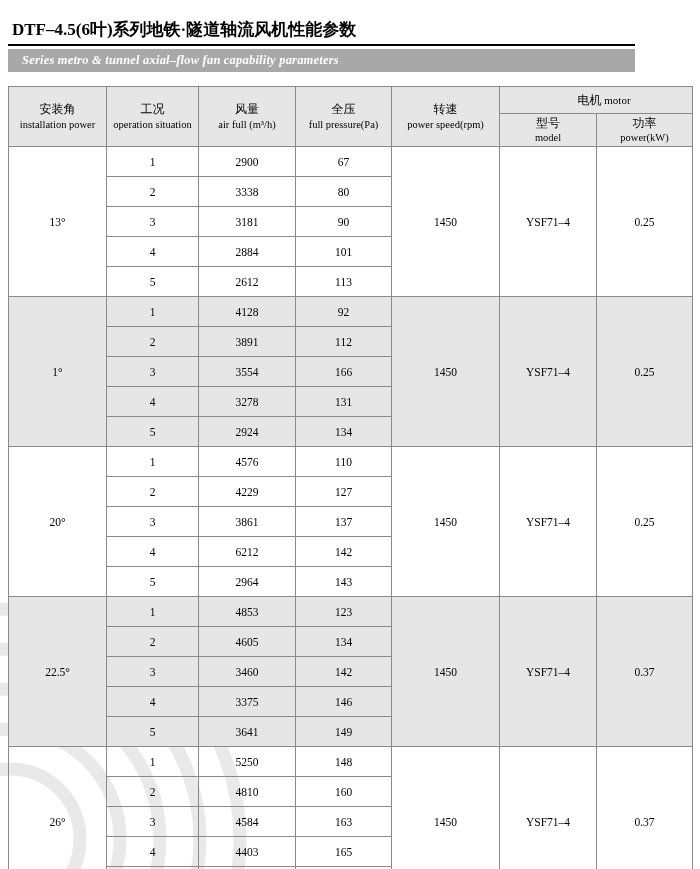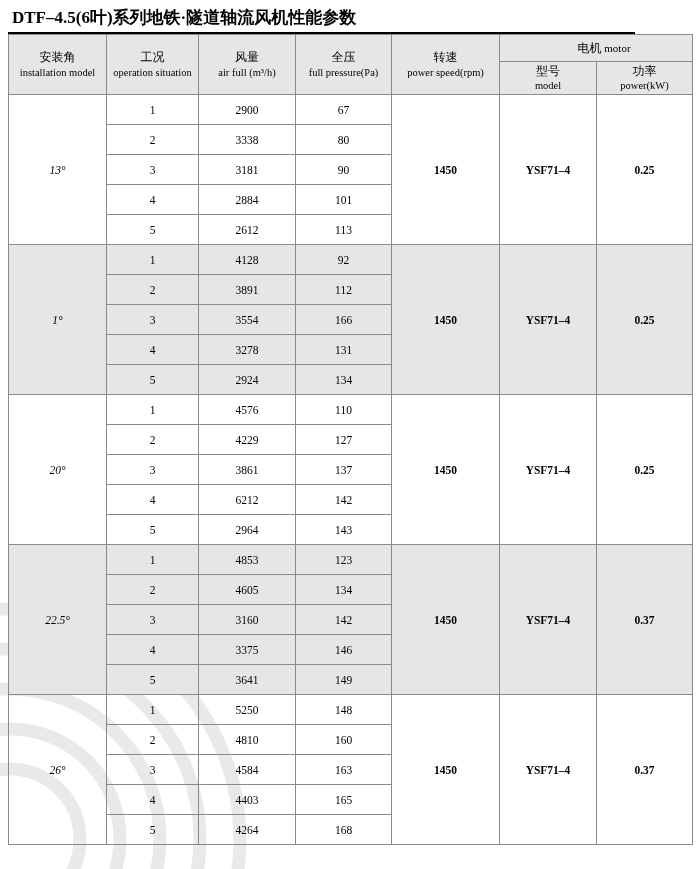--- a/index.html
+++ b/index.html
@@ -13,21 +13,21 @@
     font-family: "Liberation Serif", serif;
     color: #000;
     position: relative;
     overflow: hidden;
   }
   .page {
     position: relative;
     width: 643px;
     height: 869px;
     box-sizing: border-box;
-    padding: 0 8px;
+    padding: 12px 8px;
   }
   
   .bg-arcs {
     position: absolute;
     left: -30px;
     bottom: -40px;
     width: 340px;
     height: 400px;
     pointer-events: none;
     z-index: 0;
@@ -82,62 +82,61 @@
   .hdr-motor-cn { font-size: 12px; margin-left: 16px; }
   .hdr-motor-en { font-size: 11px; }
   tbody td {
     height: 29px;
   }
   tbody tr.shade td {
     background: #e6e6e6;
   }
   td.angle {
     font-size: 12px;
-    font-style: italic;
   }
   td.sit, td.flow, td.press {
     font-size: 11.5px;
   }
   td.speed, td.model, td.power {
     font-size: 11.5px;
-    font-weight: bold;
   }
 </style>
 </head>
 <body>
 
 <div class="page">
 
   <svg class="bg-arcs" viewBox="0 0 340 400" xmlns="http://www.w3.org/2000/svg">
     <g fill="none" stroke="#e9e9e9" stroke-width="13">
       <circle cx="40" cy="330" r="70"></circle>
       <circle cx="40" cy="330" r="110"></circle>
       <circle cx="40" cy="330" r="150"></circle>
       <circle cx="40" cy="330" r="190"></circle>
       <circle cx="40" cy="330" r="230"></circle>
     </g>
   </svg>
 
   <div class="title-main">DTF–4.5(6叶)系列地铁·隧道轴流风机性能参数</div>
+  <div class="title-sub">Series metro &amp; tunnel axial–flow fan capability parameters</div>
 
   <table class="fan">
     <colgroup>
       <col style="width:98px">
       <col style="width:92px">
       <col style="width:97px">
       <col style="width:96px">
       <col style="width:108px">
       <col style="width:97px">
       <col style="width:96px">
     </colgroup>
     <thead>
       <tr>
         <th rowspan="2">
           <div class="hdr-cn">安装角</div>
-          <div class="hdr-en">installation model</div>
+          <div class="hdr-en">installation power</div>
         </th>
         <th rowspan="2">
           <div class="hdr-cn">工况</div>
           <div class="hdr-en">operation situation</div>
         </th>
         <th rowspan="2">
           <div class="hdr-cn">风量</div>
           <div class="hdr-en">air full (m³/h)</div>
         </th>
         <th rowspan="2">
@@ -261,21 +260,21 @@
           <td class="model" rowspan="5">YSF71–4</td>
           <td class="power" rowspan="5">0.37</td>
         </tr>
         <tr class="shade">
           <td class="sit">2</td>
           <td class="flow">4605</td>
           <td class="press">134</td>
         </tr>
         <tr class="shade">
           <td class="sit">3</td>
-          <td class="flow">3160</td>
+          <td class="flow">3460</td>
           <td class="press">142</td>
         </tr>
         <tr class="shade">
           <td class="sit">4</td>
           <td class="flow">3375</td>
           <td class="press">146</td>
         </tr>
         <tr class="shade">
           <td class="sit">5</td>
           <td class="flow">3641</td>

